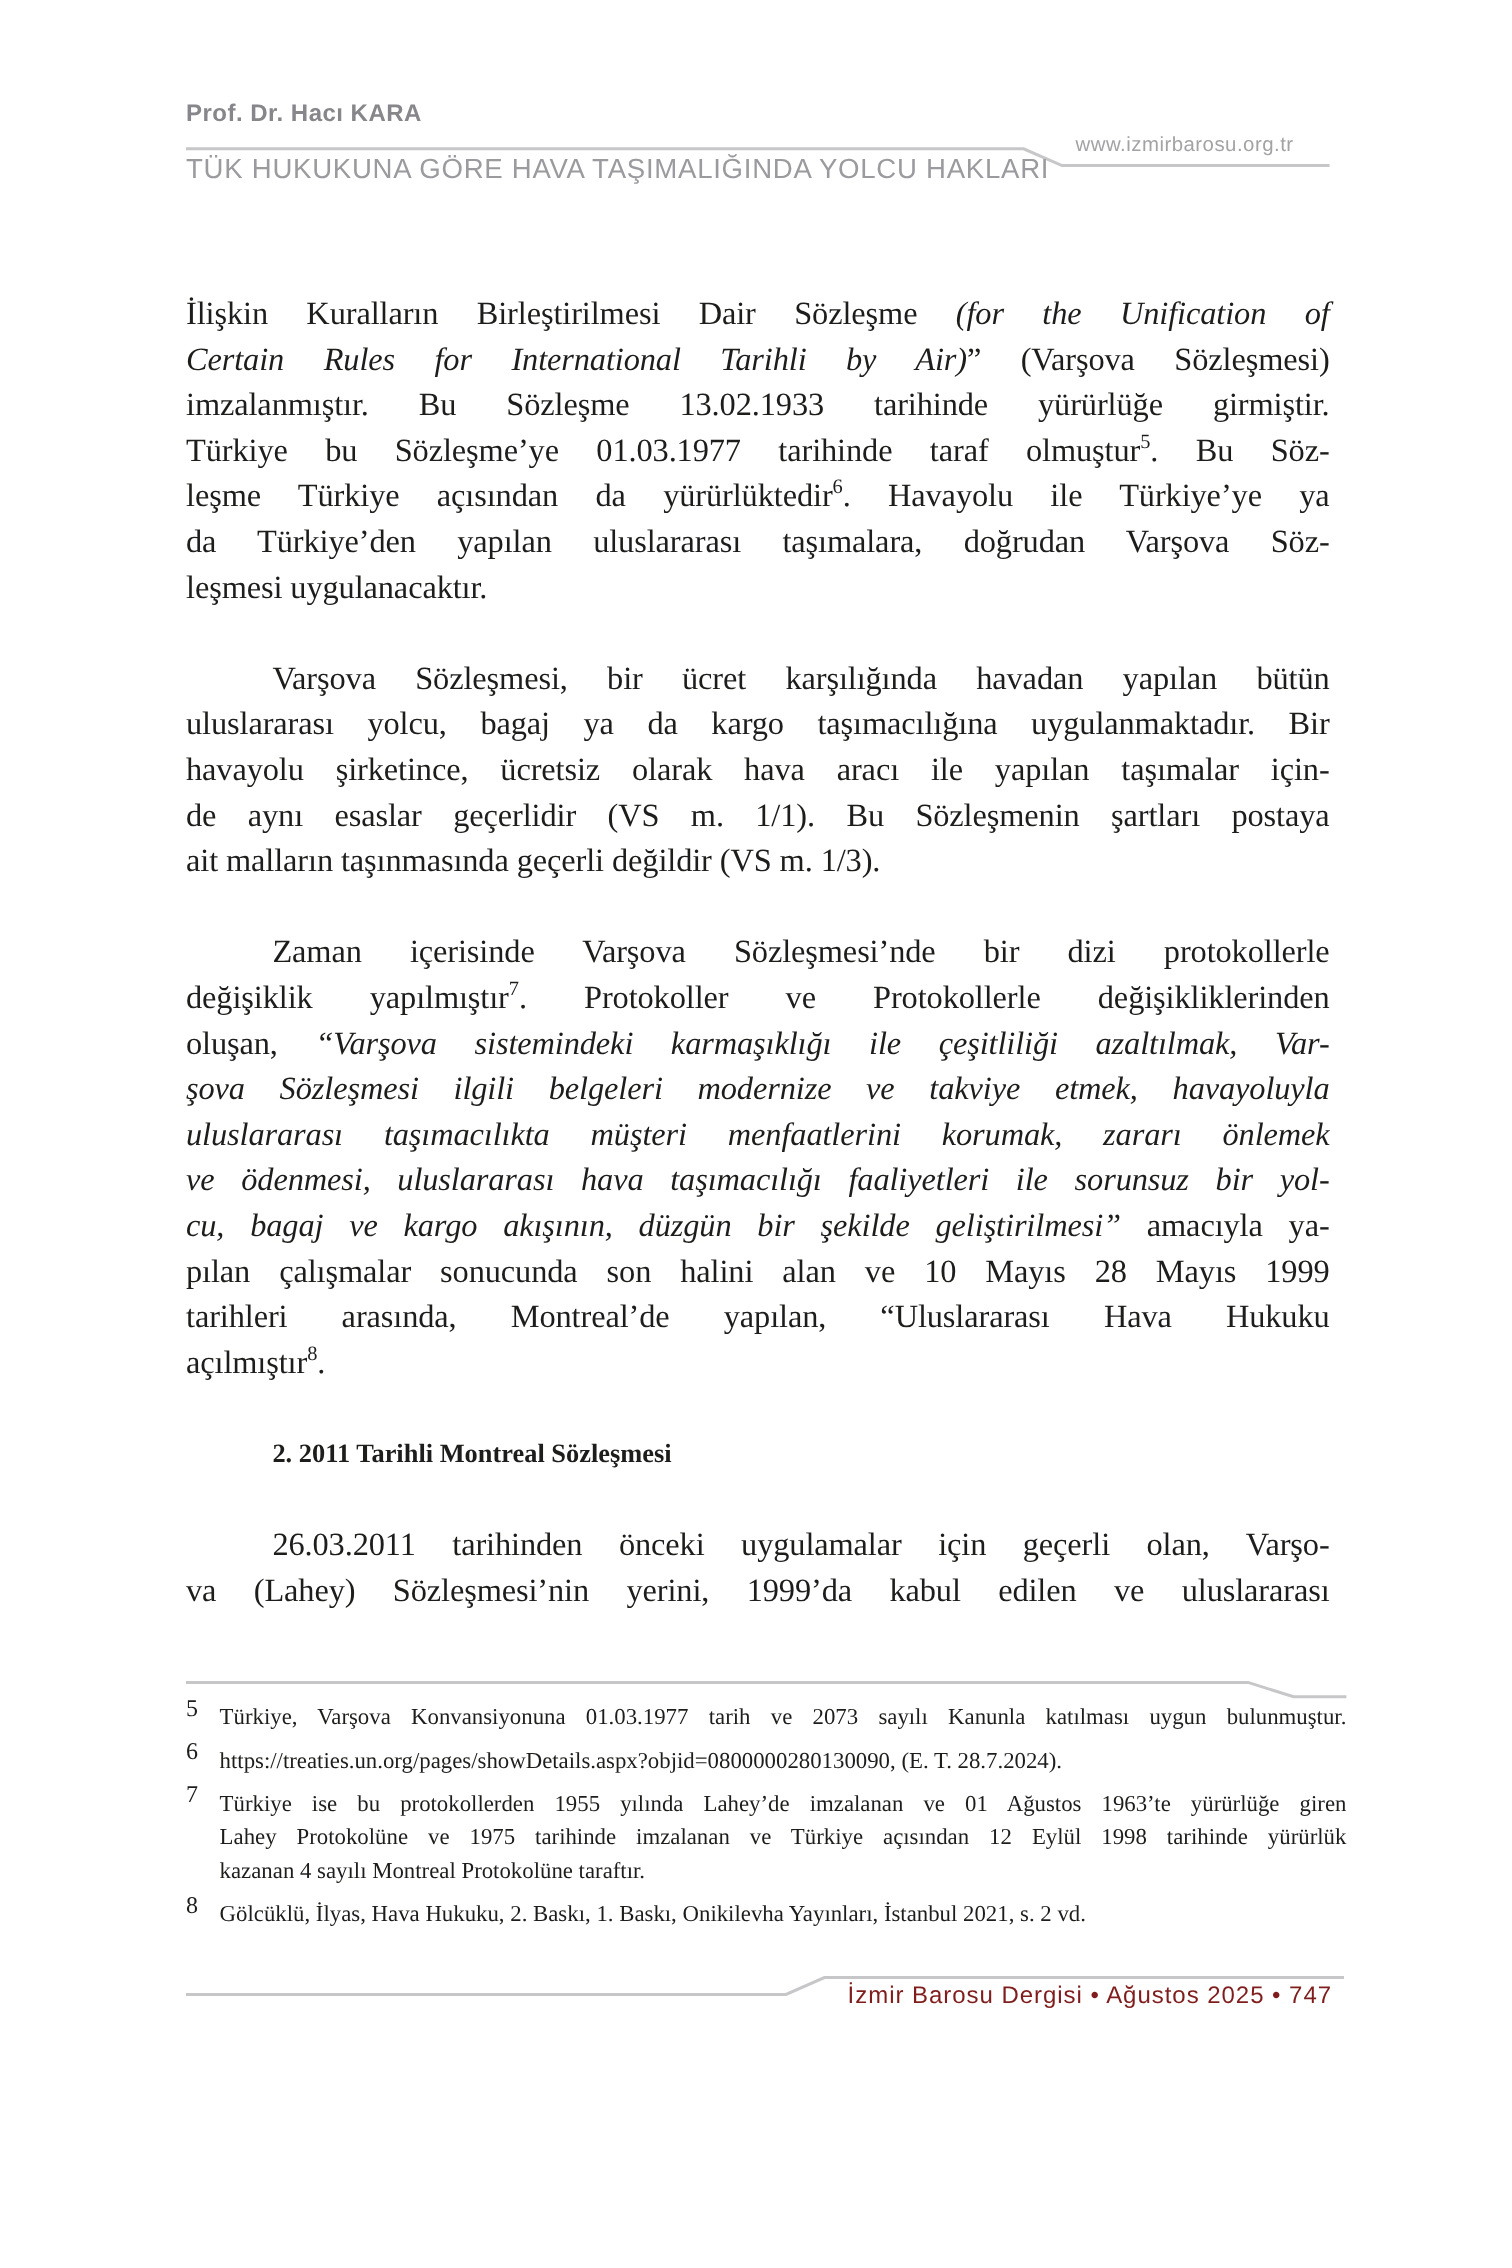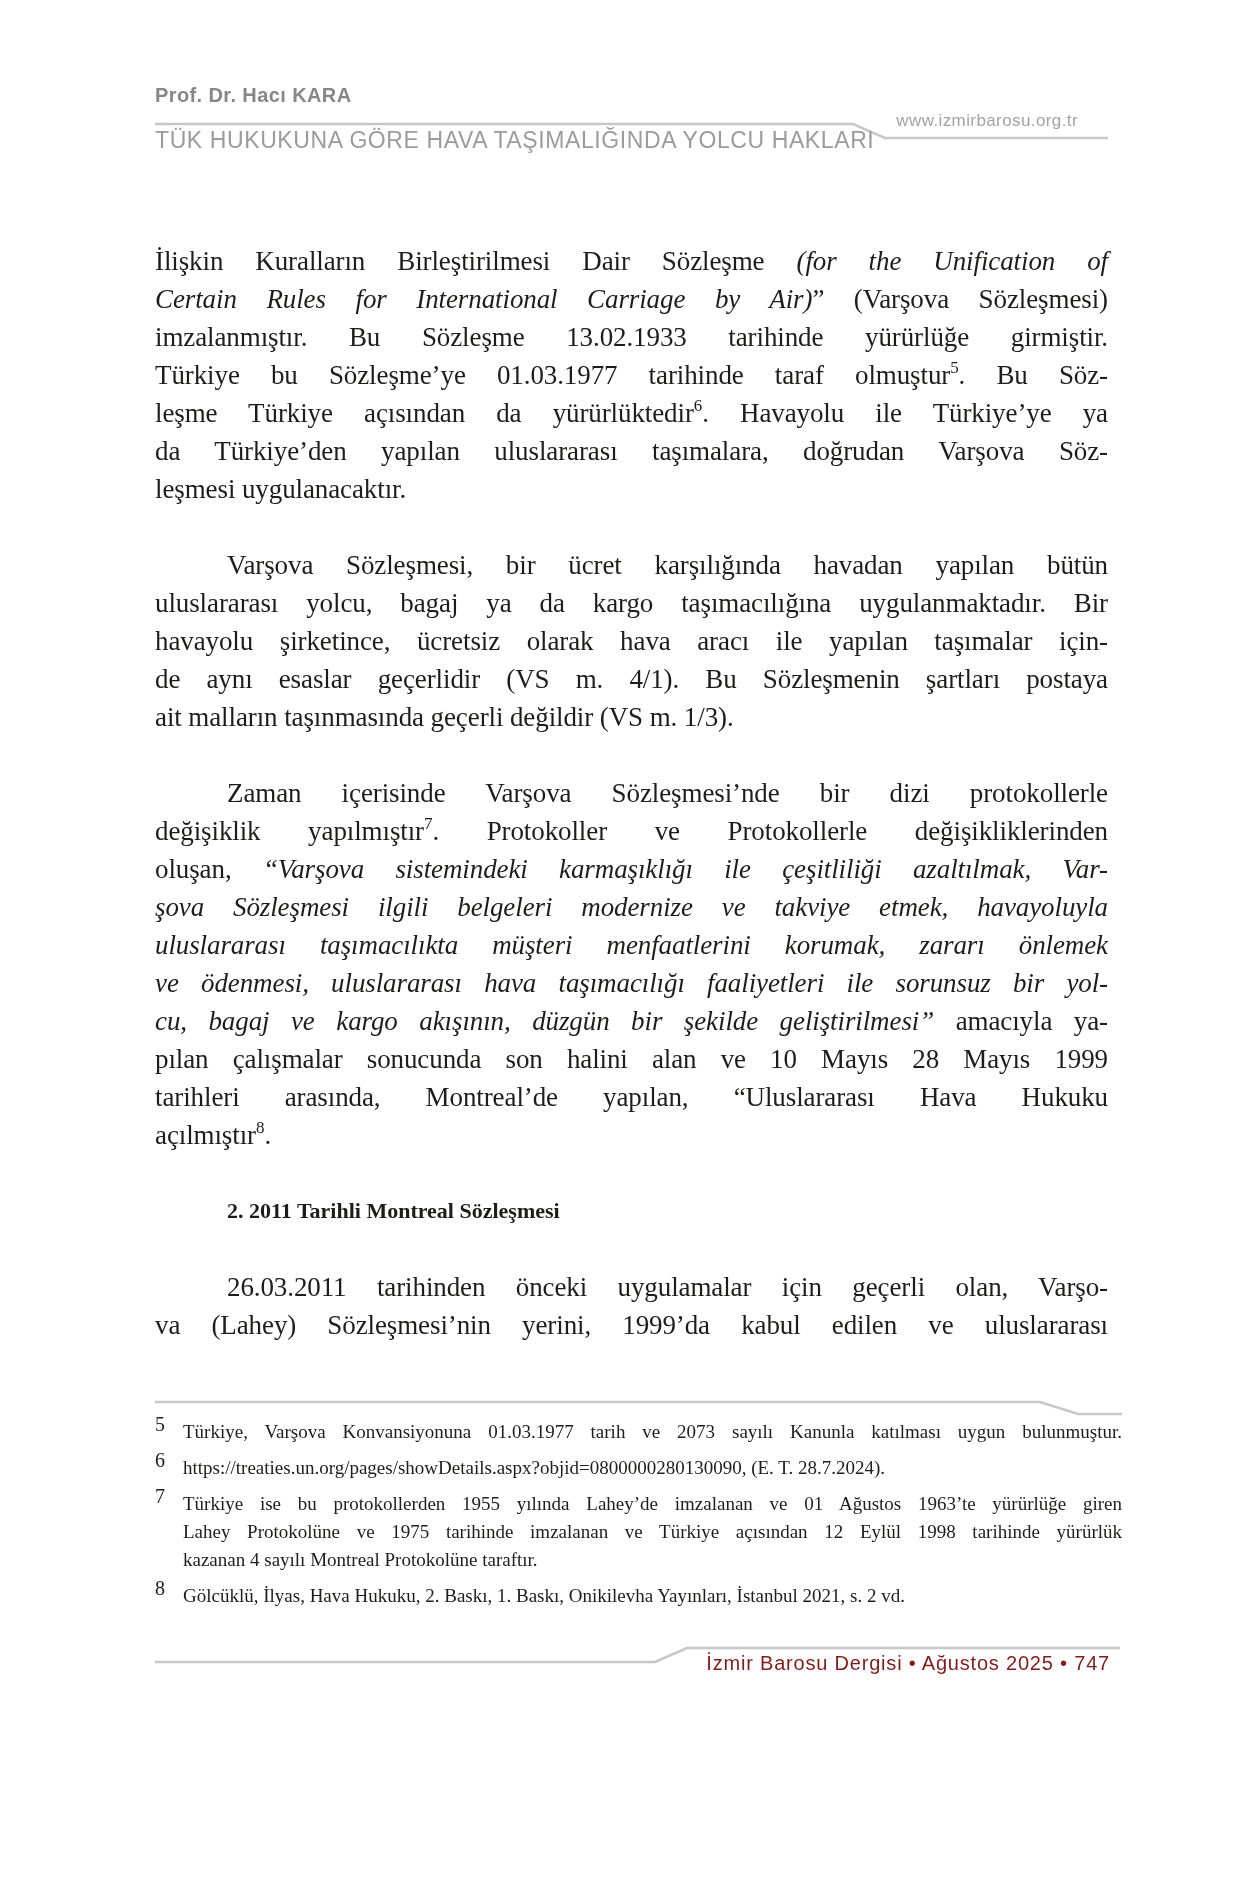--- a/index.html
+++ b/index.html
@@ -86,32 +86,32 @@
     <path d="M155,1662 H655 L687,1648 H1120"></path>
   </svg>
 
   <div class="hdr-author">Prof. Dr. Hacı KARA</div>
   <div class="hdr-title">TÜK HUKUKUNA GÖRE HAVA TAŞIMALIĞINDA YOLCU HAKLARI</div>
   <div class="hdr-site">www.izmirbarosu.org.tr</div>
 
   <main class="body-text">
     <div class="para">
         <div class="line"><span>İlişkin Kuralların Birleştirilmesi Dair Sözleşme </span><span class="it">(for the Unification of</span></div>
-        <div class="line"><span class="it">Certain Rules for International Carriage by Air)</span><span>” (Varşova Sözleşmesi)</span></div>
+        <div class="line"><span class="it">Certain Rules for International Tarihli by Air)</span><span>” (Varşova Sözleşmesi)</span></div>
         <div class="line"><span>imzalanmıştır. Bu Sözleşme 13.02.1933 tarihinde yürürlüğe girmiştir.</span></div>
         <div class="line"><span>Türkiye bu Sözleşme’ye 01.03.1977 tarihinde taraf olmuştur</span><sup class="fnref">5</sup><span>. Bu Söz-</span></div>
         <div class="line"><span>leşme Türkiye açısından da yürürlüktedir</span><sup class="fnref">6</sup><span>. Havayolu ile Türkiye’ye ya</span></div>
         <div class="line"><span>da Türkiye’den yapılan uluslararası taşımalara, doğrudan Varşova Söz-</span></div>
         <div class="line nj"><span>leşmesi uygulanacaktır.</span></div>
       </div>
     <div class="para">
         <div class="line ind"><span>Varşova Sözleşmesi, bir ücret karşılığında havadan yapılan bütün</span></div>
         <div class="line"><span>uluslararası yolcu, bagaj ya da kargo taşımacılığına uygulanmaktadır. Bir</span></div>
         <div class="line"><span>havayolu şirketince, ücretsiz olarak hava aracı ile yapılan taşımalar için-</span></div>
-        <div class="line"><span>de aynı esaslar geçerlidir (VS m. 4/1). Bu Sözleşmenin şartları postaya</span></div>
+        <div class="line"><span>de aynı esaslar geçerlidir (VS m. 1/1). Bu Sözleşmenin şartları postaya</span></div>
         <div class="line nj"><span>ait malların taşınmasında geçerli değildir (VS m. 1/3).</span></div>
       </div>
     <div class="para">
         <div class="line ind"><span>Zaman içerisinde Varşova Sözleşmesi’nde bir dizi protokollerle</span></div>
         <div class="line"><span>değişiklik yapılmıştır</span><sup class="fnref">7</sup><span>. Protokoller ve Protokollerle değişikliklerinden</span></div>
         <div class="line"><span>oluşan, </span><span class="it">“Varşova sistemindeki karmaşıklığı ile çeşitliliği azaltılmak, Var-</span></div>
         <div class="line"><span class="it">şova Sözleşmesi ilgili belgeleri modernize ve takviye etmek, havayoluyla</span></div>
         <div class="line"><span class="it">uluslararası taşımacılıkta müşteri menfaatlerini korumak, zararı önlemek</span></div>
         <div class="line"><span class="it">ve ödenmesi, uluslararası hava taşımacılığı faaliyetleri ile sorunsuz bir yol-</span></div>
         <div class="line"><span class="it">cu, bagaj ve kargo akışının, düzgün bir şekilde geliştirilmesi”</span><span> amacıyla ya-</span></div>

